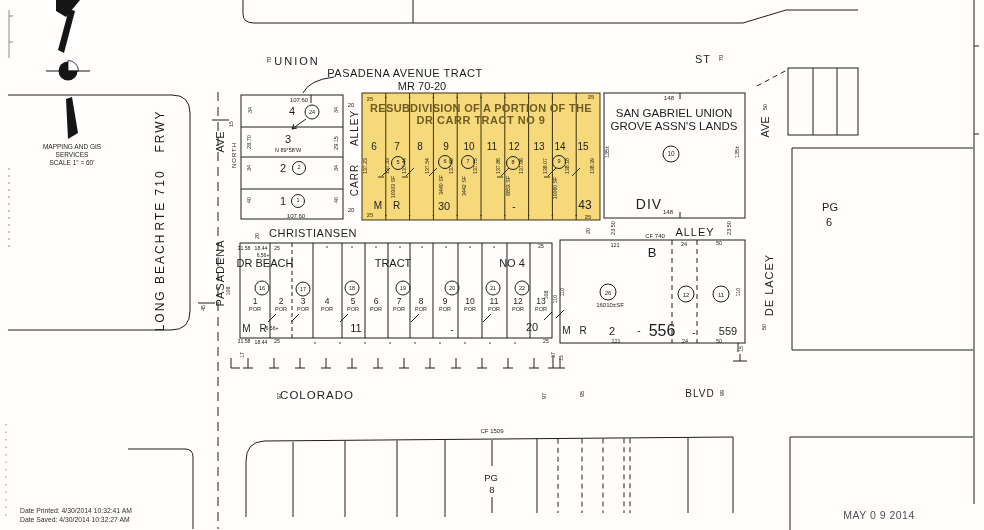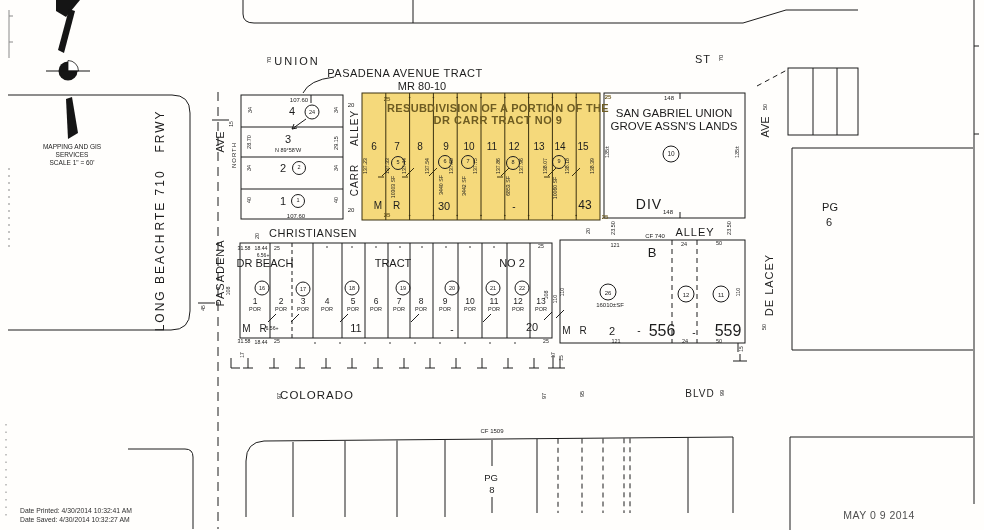--- a/index.html
+++ b/index.html
@@ -4,21 +4,21 @@
 <style>
   html,body{margin:0;padding:0;background:#ddd;}
   #map{position:relative;width:984px;height:530px;background:#fffefc;overflow:hidden;
        font-family:"Liberation Sans",sans-serif;}
   svg.lines{position:absolute;left:0;top:0;}
   .t{position:absolute;transform:translate(-50%,-50%);white-space:nowrap;color:#1c1c1c;line-height:1;}
   .r{transform:translate(-50%,-50%) rotate(-90deg);}
   .tl{position:absolute;white-space:nowrap;color:#2e2e2e;line-height:1;}
   .circ{position:absolute;transform:translate(-50%,-50%);border:1px solid #1c1c1c;border-radius:50%;
         display:flex;align-items:center;justify-content:center;color:#1c1c1c;line-height:1;}
-  .resub-title{color:#6e5c22;font-weight:bold;margin-left:17px;}
+  .resub-title{color:#6e5c22;font-weight:bold;}
   .stamp{color:#4f4f4f;}
 </style>
 </head>
 <body>
 
 <div id="map">
 
   <svg class="lines" width="984" height="530" viewBox="0 0 984 530">
     <g stroke="#8a8a8a" stroke-width="1" fill="none">
       <path d="M9,10 V58 M9,16 h4 M9,42 h4"></path>
@@ -102,21 +102,21 @@
 
   <span class="t" style="left:72px;top:147px;font-size:6.5px">MAPPING AND GIS</span>
   <span class="t" style="left:72px;top:155px;font-size:6.5px">SERVICES</span>
   <span class="t" style="left:72px;top:163px;font-size:6.5px">SCALE 1" = 60'</span>
 
   <span class="t r" style="left:269px;top:60px;font-size:6px">70</span>
   <span class="t" style="left:297px;top:61px;font-size:11px;letter-spacing:2px">UNION</span>
   <span class="t" style="left:703px;top:59px;font-size:11px;letter-spacing:1px">ST</span>
   <span class="t r" style="left:721px;top:58px;font-size:6px">70</span>
   <span class="t" style="left:405px;top:73px;font-size:11px;letter-spacing:.5px">PASADENA AVENUE TRACT</span>
-  <span class="t" style="left:422px;top:86px;font-size:11px">MR 80-10</span>
+  <span class="t" style="left:422px;top:86px;font-size:11px">MR 70-20</span>
 
   <span class="t r" style="left:160px;top:131px;font-size:12px;letter-spacing:2px">FRWY</span>
   <span class="t r" style="left:160px;top:200px;font-size:12px;letter-spacing:2px">RTE 710</span>
   <span class="t r" style="left:160px;top:282px;font-size:12px;letter-spacing:2px">LONG BEACH</span>
   <span class="t r" style="left:220px;top:142px;font-size:11px">AVE</span>
   <span class="t r" style="left:231px;top:124px;font-size:5px">15</span>
   <span class="t r" style="left:220px;top:273px;font-size:11px;letter-spacing:1px">PASADENA</span>
   <span class="t r" style="left:203px;top:308px;font-size:5px">45</span>
   <span class="t r" style="left:234px;top:155px;font-size:6px;letter-spacing:1px">NORTH</span>
 
@@ -208,21 +208,21 @@
   <span class="t" style="left:695px;top:232px;font-size:11px;letter-spacing:1px">ALLEY</span>
   <span class="t r" style="left:730px;top:228px;font-size:5.5px">23.50</span>
 
   <span class="t" style="left:244px;top:249px;font-size:5.2px">31.58</span>
   <span class="t" style="left:261px;top:249px;font-size:5.2px">18.44</span>
   <span class="t" style="left:263px;top:255px;font-size:5px">6.56+</span>
   <span class="t" style="left:277px;top:249px;font-size:5.2px">25</span>
   <span class="t" style="left:541px;top:247px;font-size:5.2px">25</span>
   <span class="t" style="left:265px;top:263px;font-size:11px">DR BEACH</span>
   <span class="t" style="left:393px;top:263px;font-size:11px">TRACT</span>
-  <span class="t" style="left:512px;top:263px;font-size:11px">NO 2</span>
+  <span class="t" style="left:512px;top:263px;font-size:11px">NO 4</span>
   <span class="t r" style="left:229px;top:291px;font-size:5.5px">108</span>
 
   <span class="circ" style="left:262px;top:288px;width:13px;height:13px;font-size:5.5px">16</span>
   <span class="circ" style="left:303px;top:289px;width:13px;height:13px;font-size:5.5px">17</span>
   <span class="circ" style="left:352px;top:288px;width:13px;height:13px;font-size:5.5px">18</span>
   <span class="circ" style="left:403px;top:288px;width:13px;height:13px;font-size:5.5px">19</span>
   <span class="circ" style="left:452px;top:288px;width:13px;height:13px;font-size:5.5px">20</span>
   <span class="circ" style="left:493px;top:288px;width:13px;height:13px;font-size:5.5px">21</span>
   <span class="circ" style="left:522px;top:288px;width:13px;height:13px;font-size:5.5px">22</span>
 
@@ -278,21 +278,21 @@
   <span class="circ" style="left:608px;top:292px;width:15px;height:15px;font-size:6px">26</span>
   <span class="t" style="left:610px;top:305px;font-size:6px">16010±SF</span>
   <span class="circ" style="left:686px;top:294px;width:15px;height:15px;font-size:6px">12</span>
   <span class="circ" style="left:721px;top:294px;width:15px;height:15px;font-size:6px">11</span>
   <span class="t r" style="left:739px;top:292px;font-size:5.5px">110</span>
   <span class="t" style="left:576px;top:331px;font-size:10px;letter-spacing:3px">M R</span>
   <span class="t" style="left:612px;top:331px;font-size:11px">2</span>
   <span class="t" style="left:639px;top:331px;font-size:10px">-</span>
   <span class="t" style="left:662px;top:331px;font-size:16px">556</span>
   <span class="t" style="left:694px;top:333px;font-size:10px">-</span>
-  <span class="t" style="left:728px;top:331px;font-size:16px">559</span>
+  <span class="t" style="left:728px;top:331px;font-size:11px">559</span>
   <span class="t" style="left:616px;top:342px;font-size:5.5px">121</span>
   <span class="t" style="left:685px;top:342px;font-size:5.5px">24</span>
   <span class="t" style="left:719px;top:342px;font-size:5.5px">50</span>
   <span class="t r" style="left:742px;top:349px;font-size:4.8px">15</span>
 
   <span class="t r" style="left:766px;top:107px;font-size:5.5px">50</span>
   <span class="t r" style="left:765px;top:127px;font-size:11px">AVE</span>
   <span class="t" style="left:830px;top:207px;font-size:11px">PG</span>
   <span class="t" style="left:829px;top:222px;font-size:11px">6</span>
   <span class="t r" style="left:769px;top:285px;font-size:11px;letter-spacing:1px">DE LACEY</span>

